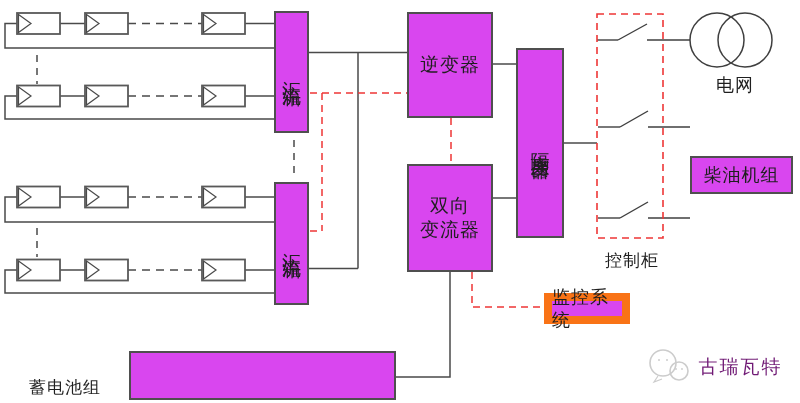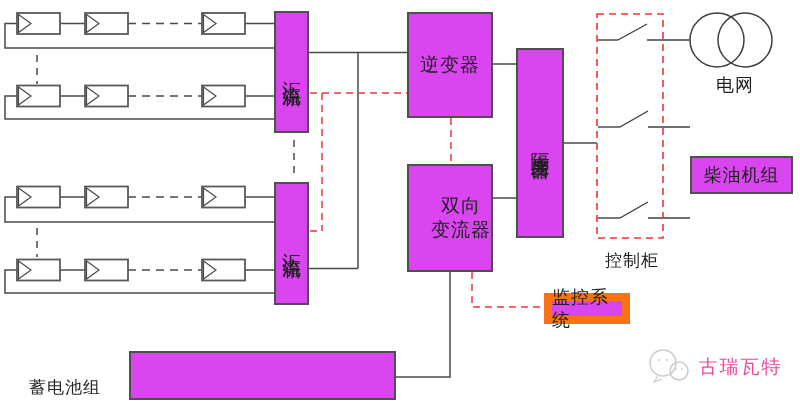--- a/index.html
+++ b/index.html
@@ -14,21 +14,21 @@
     font-size:19px;letter-spacing:1px;line-height:1.25;
   }
   .vtext{writing-mode:vertical-rl;text-orientation:upright;letter-spacing:4px;}
   .multiline{white-space:pre-line;text-align:center;}
   .plain-label{
     position:absolute;display:flex;align-items:center;justify-content:center;
     font-size:18px;letter-spacing:1px;background:transparent;border:none;
   }
   .monitor{border:8px solid #f97316;font-size:18px;}
   .battery-outer{border:2px solid #4f4f4f;}
-  .watermark-text{color:#ec4899;font-size:19px;letter-spacing:2px;align-items:center;}
+  .watermark-text{color:#701a75;font-size:19px;letter-spacing:2px;align-items:center;}
 </style>
 </head>
 <body>
 
 <div id="stage">
 
   <svg id="wires" viewBox="0 0 800 403" xmlns="http://www.w3.org/2000/svg">
 
     <g stroke="#4a4a4a" stroke-width="1.5" fill="none">
       <path d="M60 23.5 H85"></path>
@@ -188,21 +188,21 @@
   </div>
 
   <div class="box vtext" style="left:274px;top:182px;width:35px;height:123px;">
     <span>汇流箱</span>
   </div>
 
   <div class="box" style="left:407px;top:12px;width:86px;height:106px;">
     <span>逆变器</span>
   </div>
 
-  <div class="box multiline" style="left:407px;top:164px;width:86px;height:108px;justify-content:flex-end;">
+  <div class="box multiline" style="left:407px;top:164px;width:86px;height:108px;">
     <span class="multiline">双向
 变流器</span>
   </div>
 
   <div class="box vtext" style="left:516px;top:48px;width:48px;height:190px;letter-spacing:2px;">
     <span>隔离变压器</span>
   </div>
 
   <div class="box" style="left:690px;top:110px;width:103px;height:38px;font-size:18px;margin-top:46px;">
     <span>柴油机组</span>

